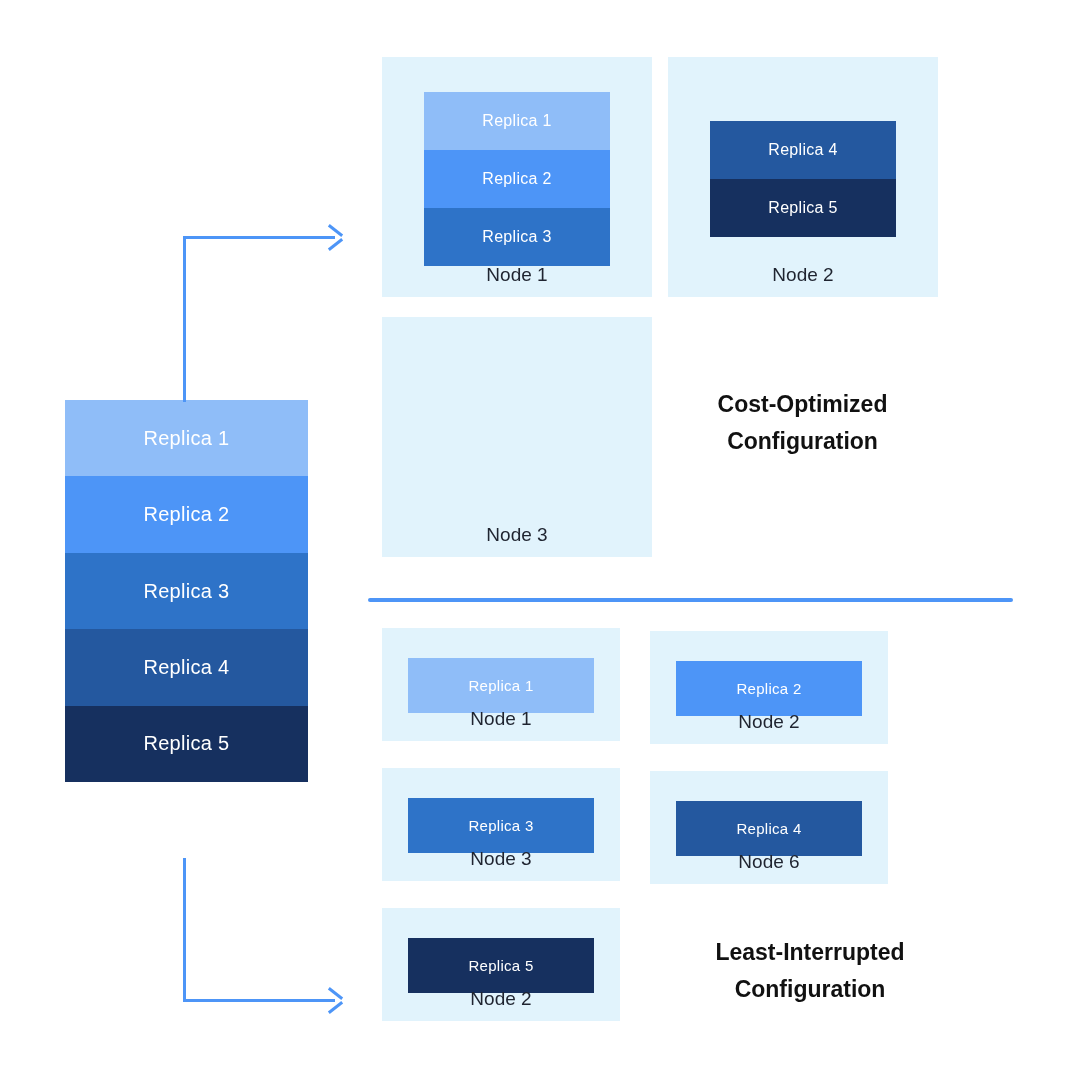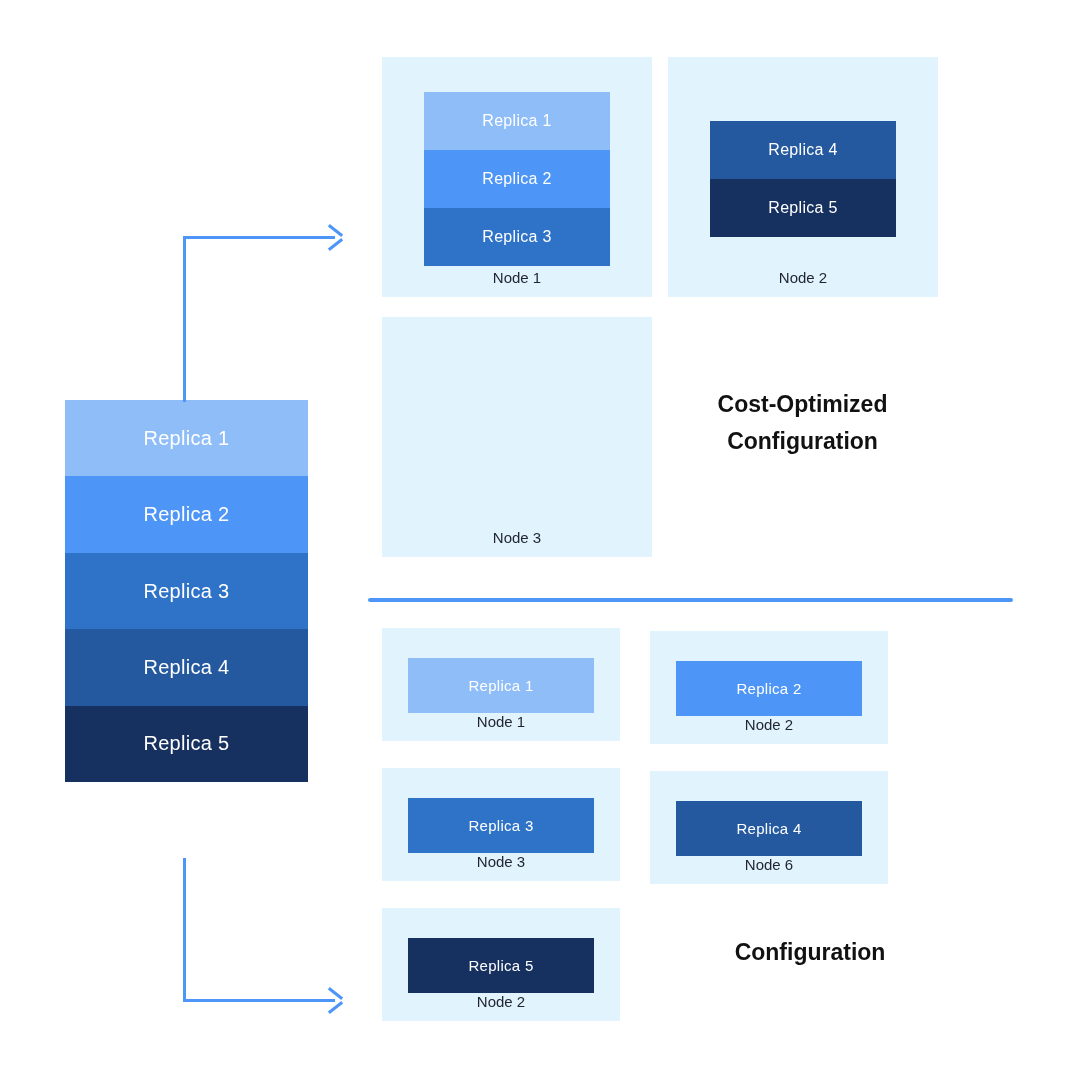--- a/index.html
+++ b/index.html
@@ -47,21 +47,21 @@
   .chev-bot-a   { left: 327px; top: 992px; width: 17px; height: 3px; transform: rotate(38deg); }
   .chev-bot-b   { left: 327px; top: 1006px; width: 17px; height: 3px; transform: rotate(-38deg); }
 
   
   .node { position: absolute; }
   .node-label {
     position: absolute;
     bottom: 11px; left: 0;
     width: 100%;
     text-align: center;
-    font-size: 15px;
+    font-size: 19px;
     color: #1f2430;
   }
   .node-lg { width: 270px; height: 240px; }
   .node-sm { width: 238px; height: 113px; }
 
   .co-node1 { left: 382px; top: 57px; }
   .co-node2 { left: 668px; top: 57px; }
   .co-node3 { left: 382px; top: 317px; }
 
   .replica-stack { position: absolute; left: 42px; width: 186px; }
@@ -180,16 +180,17 @@
     <div class="li-replica" style="background: rgb(36, 88, 159);">Replica 4</div>
     <div class="node-label">Node 6</div>
   </div>
 
   <div class="node node-sm li-node5" style="background: rgb(225, 243, 252);">
     <div class="li-replica" style="background: rgb(22, 48, 95);">Replica 5</div>
     <div class="node-label">Node 2</div>
   </div>
 
   <div class="section-title li-title">
+    <div>Least-Interrupted</div>
     <div>Configuration</div>
   </div>
 
 </div>
 
 </body></html>

